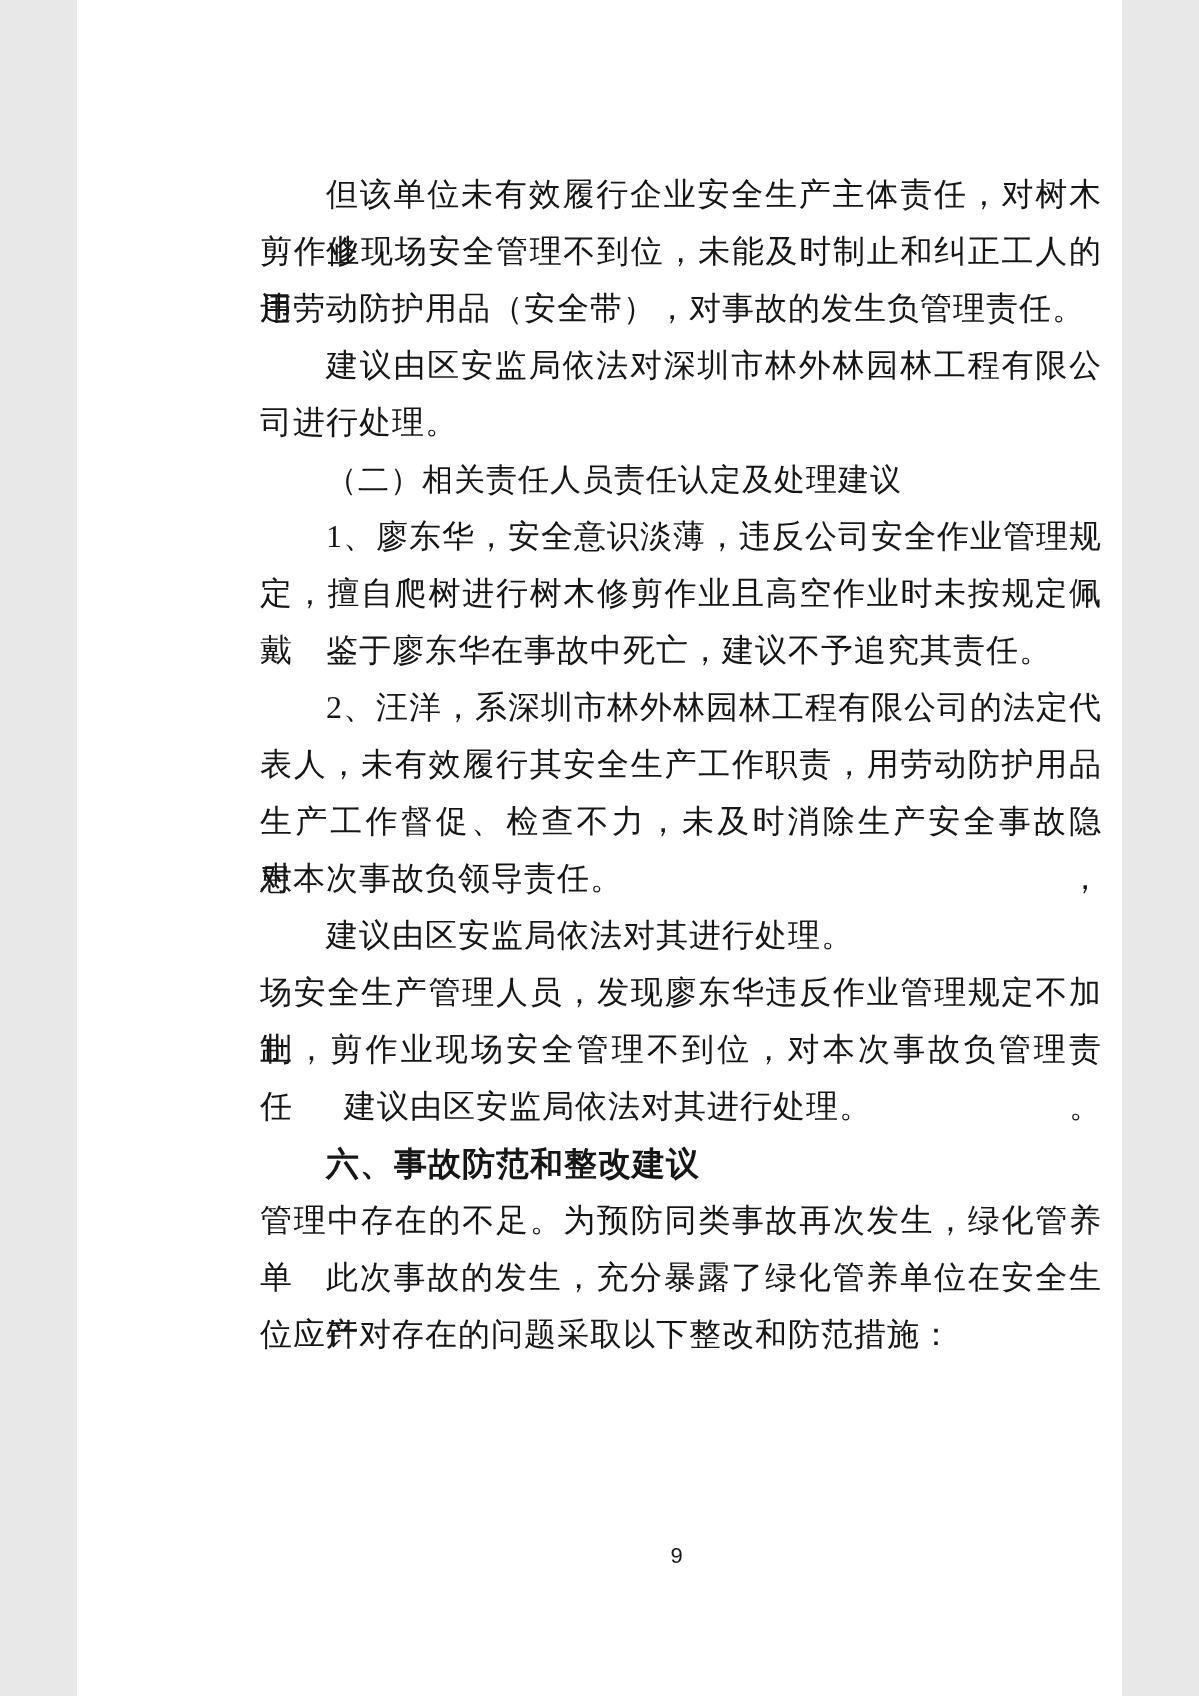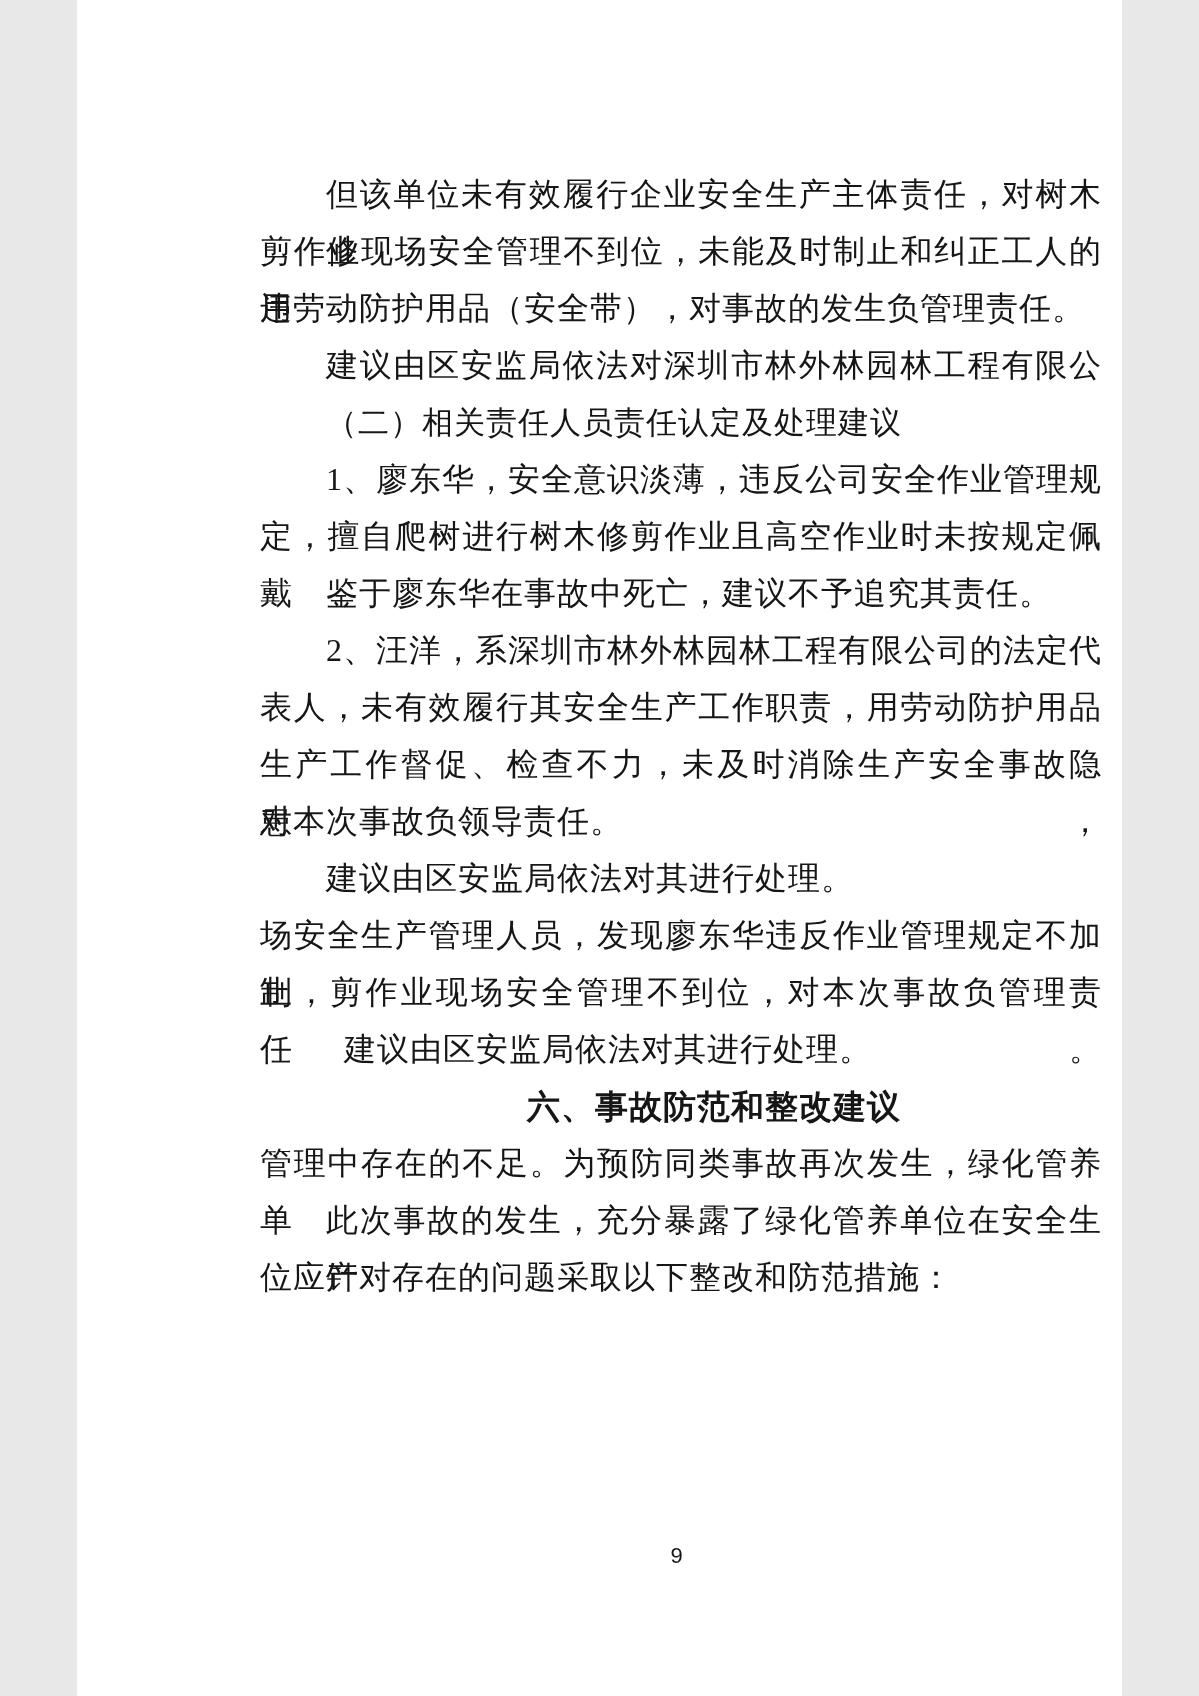--- a/index.html
+++ b/index.html
@@ -40,21 +40,20 @@
   .line.indent-extra { padding-left: 84px; }
   .line.sub-heading {
     font-weight: normal;
     font-size: 31px;
     font-family: "Liberation Serif", serif;
   }
   .line.section-heading {
     font-weight: bold;
     font-size: 33px;
     font-family: "Liberation Sans", sans-serif;
-    text-align: center;
   }
   .page-number {
     position: absolute;
     top: 1542px;
     left: 0;
     width: 1199px;
     text-align: center;
     font-size: 22px;
     line-height: 28px;
     font-family: "Liberation Sans", sans-serif;
@@ -63,20 +62,21 @@
 </style>
 </head>
 <body>
 
 <div class="page">
   <div class="text-block">
       <div class="line body fill indent-first">但该单位未有效履行企业安全生产主体责任，对树木修</div>
       <div class="line body fill">剪作业现场安全管理不到位，未能及时制止和纠正工人的违</div>
       <div class="line body">用劳动防护用品（安全带），对事故的发生负管理责任。</div>
       <div class="line body fill indent-first">建议由区安监局依法对深圳市林外林园林工程有限公</div>
+      <div class="line body">司进行处理。</div>
       <div class="line sub-heading indent-first">（二）相关责任人员责任认定及处理建议</div>
       <div class="line body fill indent-first">1、廖东华，安全意识淡薄，违反公司安全作业管理规</div>
       <div class="line body fill">定，擅自爬树进行树木修剪作业且高空作业时未按规定佩戴</div>
       <div class="line body indent-first">鉴于廖东华在事故中死亡，建议不予追究其责任。</div>
       <div class="line body fill indent-first">2、汪洋，系深圳市林外林园林工程有限公司的法定代</div>
       <div class="line body fill">表人，未有效履行其安全生产工作职责，用劳动防护用品</div>
       <div class="line body fill">生产工作督促、检查不力，未及时消除生产安全事故隐患，</div>
       <div class="line body">对本次事故负领导责任。</div>
       <div class="line body indent-first">建议由区安监局依法对其进行处理。</div>
       <div class="line body fill">场安全生产管理人员，发现廖东华违反作业管理规定不加制</div>

